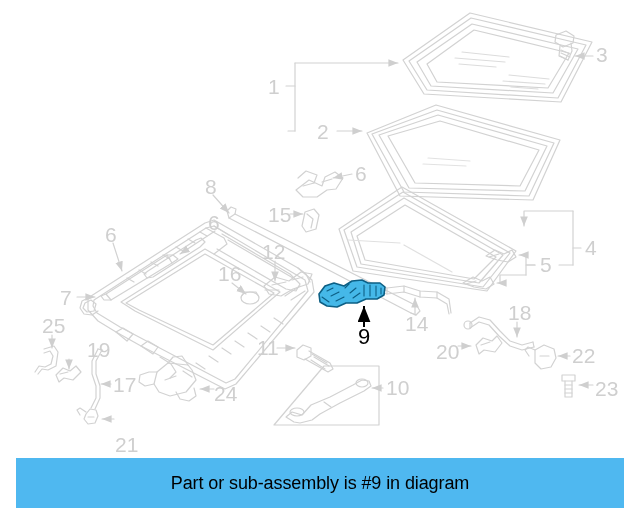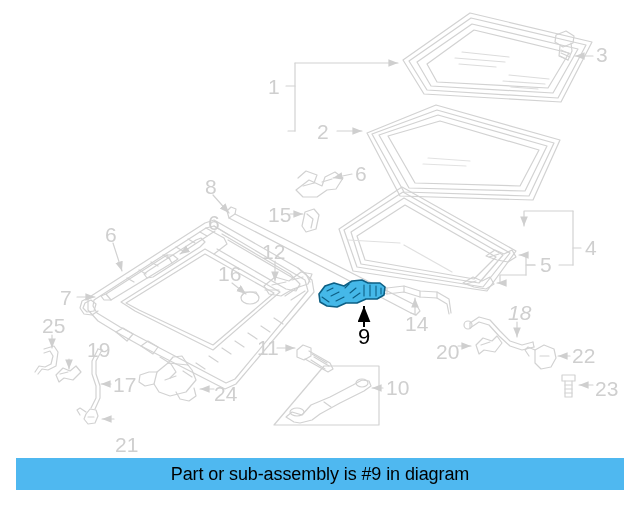--- a/index.html
+++ b/index.html
@@ -23,21 +23,21 @@
     left: 0;
     top: 0;
     width: 640px;
     height: 512px;
   }
   .banner {
     position: absolute;
     left: 16px;
     top: 458px;
     width: 608px;
-    height: 32px;
+    height: 50px;
     background: #4fb8f0;
     display: flex;
     flex-direction: column;
     align-items: center;
     justify-content: center;
     line-height: 1.12;
   }
   .banner-line {
     font-family: "Liberation Sans", sans-serif;
     font-size: 18px;
@@ -383,21 +383,21 @@
   <div class="lbl" style="left:205px;top:176px;">8</div>
   <div class="lbl hi" style="left:358px;top:326px;">9</div>
   <div class="lbl" style="left:386px;top:377px;">10</div>
   <div class="lbl" style="left:257px;top:337px;">11</div>
   <div class="lbl" style="left:262px;top:241px;">12</div>
   <div class="lbl" style="left:355px;top:163px;">6</div>
   <div class="lbl" style="left:405px;top:313px;">14</div>
   <div class="lbl" style="left:268px;top:204px;">15</div>
   <div class="lbl" style="left:218px;top:263px;">16</div>
   <div class="lbl" style="left:113px;top:374px;">17</div>
-  <div class="lbl" style="left:508px;top:302px;font-style:italic;">18</div>
+  <div class="lbl" style="left:508px;top:302px;">18</div>
   <div class="lbl" style="left:59px;top:339px;margin-left:28px;">19</div>
   <div class="lbl" style="left:436px;top:341px;">20</div>
   <div class="lbl" style="left:115px;top:414px;margin-top:20px;">21</div>
   <div class="lbl" style="left:572px;top:345px;">22</div>
   <div class="lbl" style="left:595px;top:378px;">23</div>
   <div class="lbl" style="left:214px;top:383px;">24</div>
   <div class="lbl" style="left:42px;top:315px;">25</div>
 
   <div class="banner">
     <div class="banner-line">Part or sub-assembly is #9 in diagram</div>

